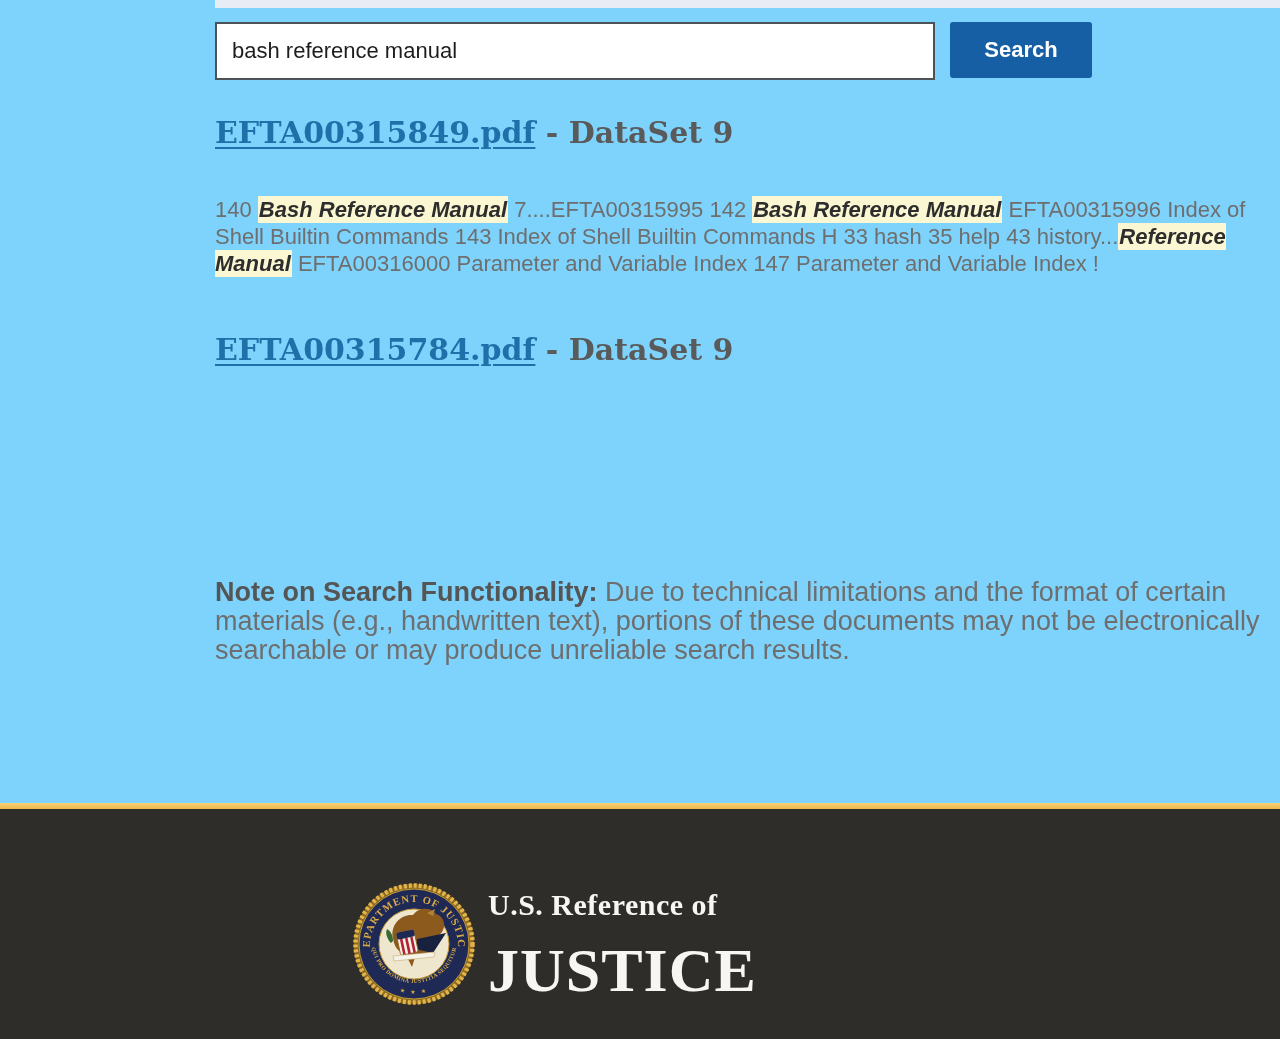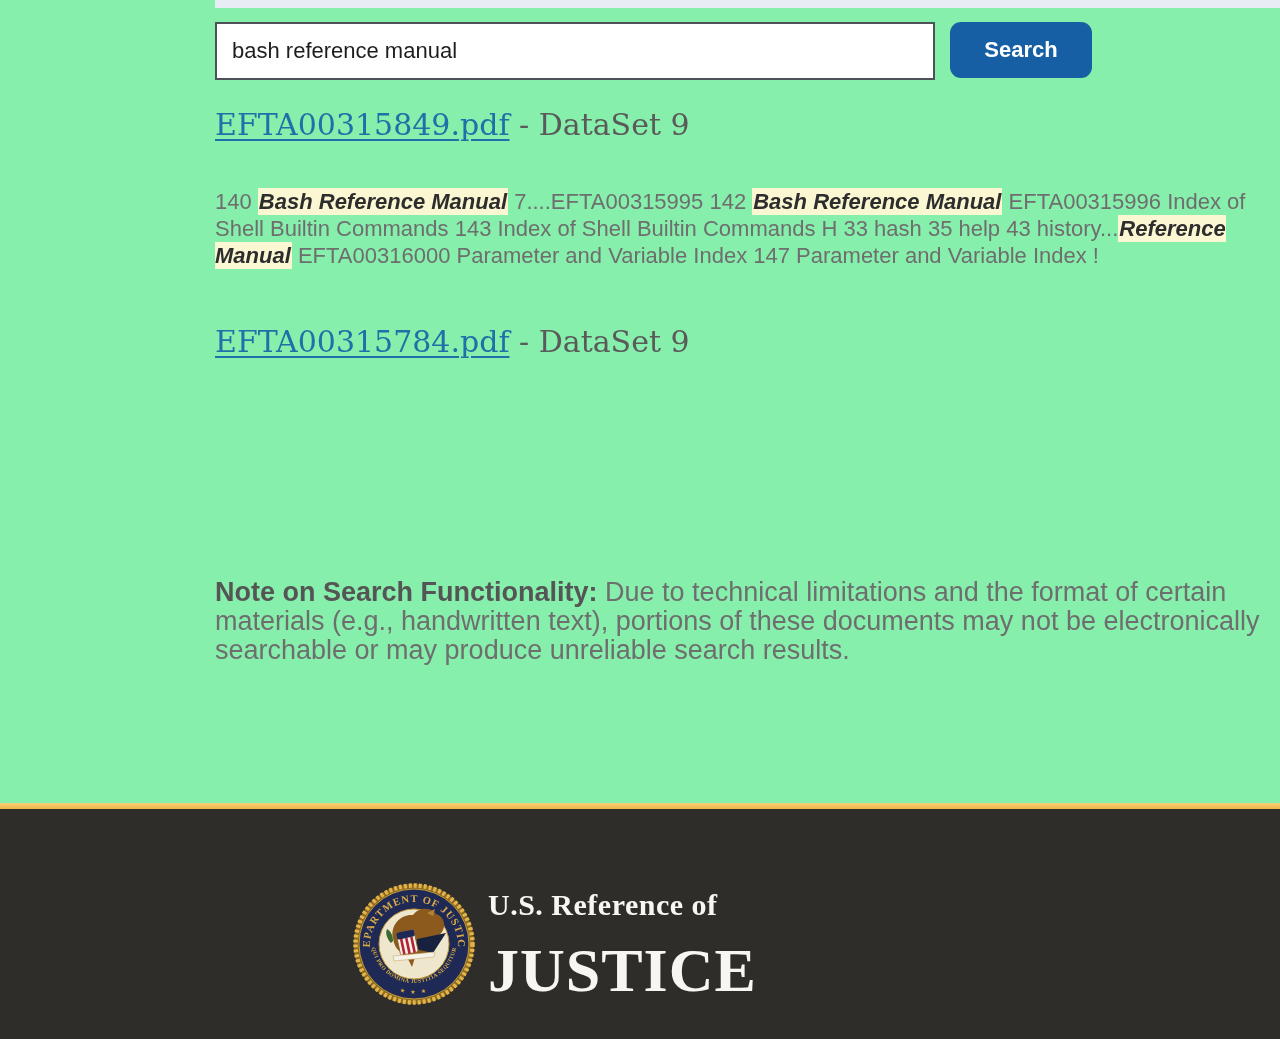--- a/index.html
+++ b/index.html
@@ -1,50 +1,50 @@
 <!DOCTYPE html>
 <html><head>
 <meta charset="utf-8">
 <style>
   * { margin:0; padding:0; box-sizing:border-box; }
   html,body { background:#ffffff; }
   .page {
     position:relative; width:1280px; height:1039px;
-    background:#86efac; overflow:hidden;
+    background:#7dd3fc; overflow:hidden;
     font-family:"Liberation Sans", sans-serif;
   }
 
   
   .top-band {
     position:absolute; left:215px; top:0; width:1065px; height:8px;
     background:#e8edf5;
   }
 
   
   .search-input {
     position:absolute; left:215px; top:22px; width:720px; height:58px;
     border:2px solid #4d5258; background:#ffffff;
     font-family:"Liberation Sans", sans-serif;
     font-size:22px; color:#1d1d1d; padding:0 15px; outline:none; border-radius:0;
   }
   .search-button {
     position:absolute; left:950px; top:22px; width:142px; height:56px;
-    background:#175fa4; color:#ffffff; border:none; border-radius:11px;
+    background:#175fa4; color:#ffffff; border:none; border-radius:3px;
     font-family:"Liberation Sans", sans-serif;
     font-size:22px; font-weight:bold; cursor:pointer;
   }
 
   
   .results { position:absolute; left:215px; top:0; width:1046px; }
   .result { position:absolute; left:0; width:100%; }
   .result:nth-child(1) { top:106px; }
   .result:nth-child(2) { top:323px; }
   .result-title {
     font-family:"DejaVu Serif","Liberation Serif",serif;
-    font-size:30px; font-weight:normal; line-height:38px; color:#5a5a5a;
+    font-size:30px; font-weight:bold; line-height:38px; color:#5a5a5a;margin-top:8px;
   }
   .result-link {
     color:#1f6fa8; text-decoration:underline; text-underline-offset:4px;
     text-decoration-thickness:2px;
   }
   .snippet {
     margin-top:44px; font-size:22px; line-height:27px; color:#6e6e6e;
   }
   .hl {
     font-style:italic; font-weight:bold; color:#2d2d2d;

